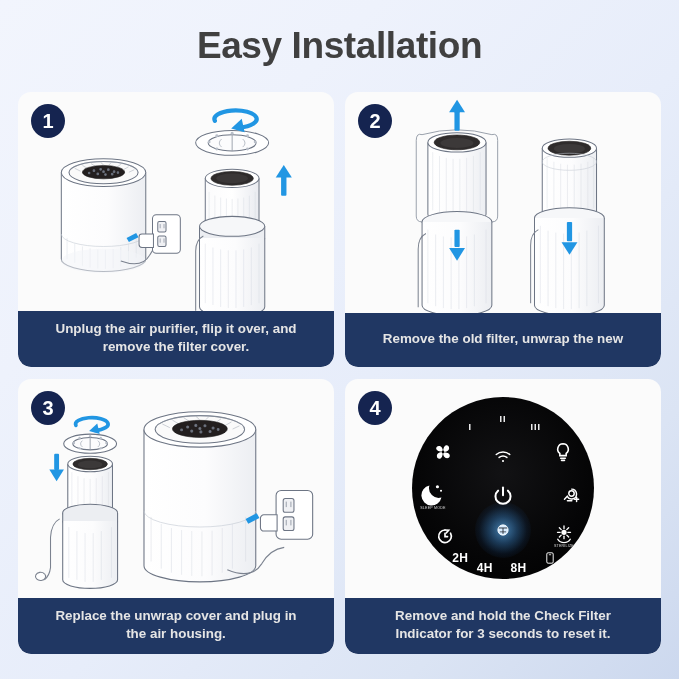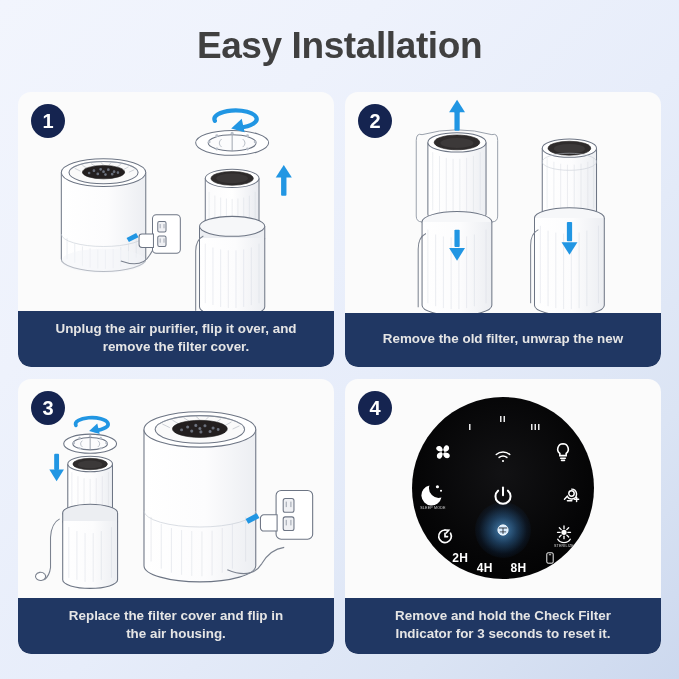--- a/index.html
+++ b/index.html
@@ -556,21 +556,21 @@
           <g stroke="#6d7584" stroke-width="1.05" fill="#ffffff">
             <path d="M242 132 h13 v16 h-13 a3.4 3.4 0 0 1 -3.4 -3.4 v-9.2 a3.4 3.4 0 0 1 3.4 -3.4 z"></path>
           </g>
           <g fill="#2196e3">
             <path d="M224 136 l11 -5.6 l2.6 4.8 l-11 5.6 z"></path>
           </g>
         </svg>
       </div>
       <div class="caption">
         <div>
-          <span>Replace the filter cover and flip in</span>
+          <span>Replace the unwrap cover and plug in</span>
           <span>the air housing.</span>
         </div>
       </div>
     </div>
 
     <div class="panel">
       <div class="step-badge">4</div>
       <div class="panel-art">
         <div class="ctrl-wrap">
           <div class="ctrl-disc">

